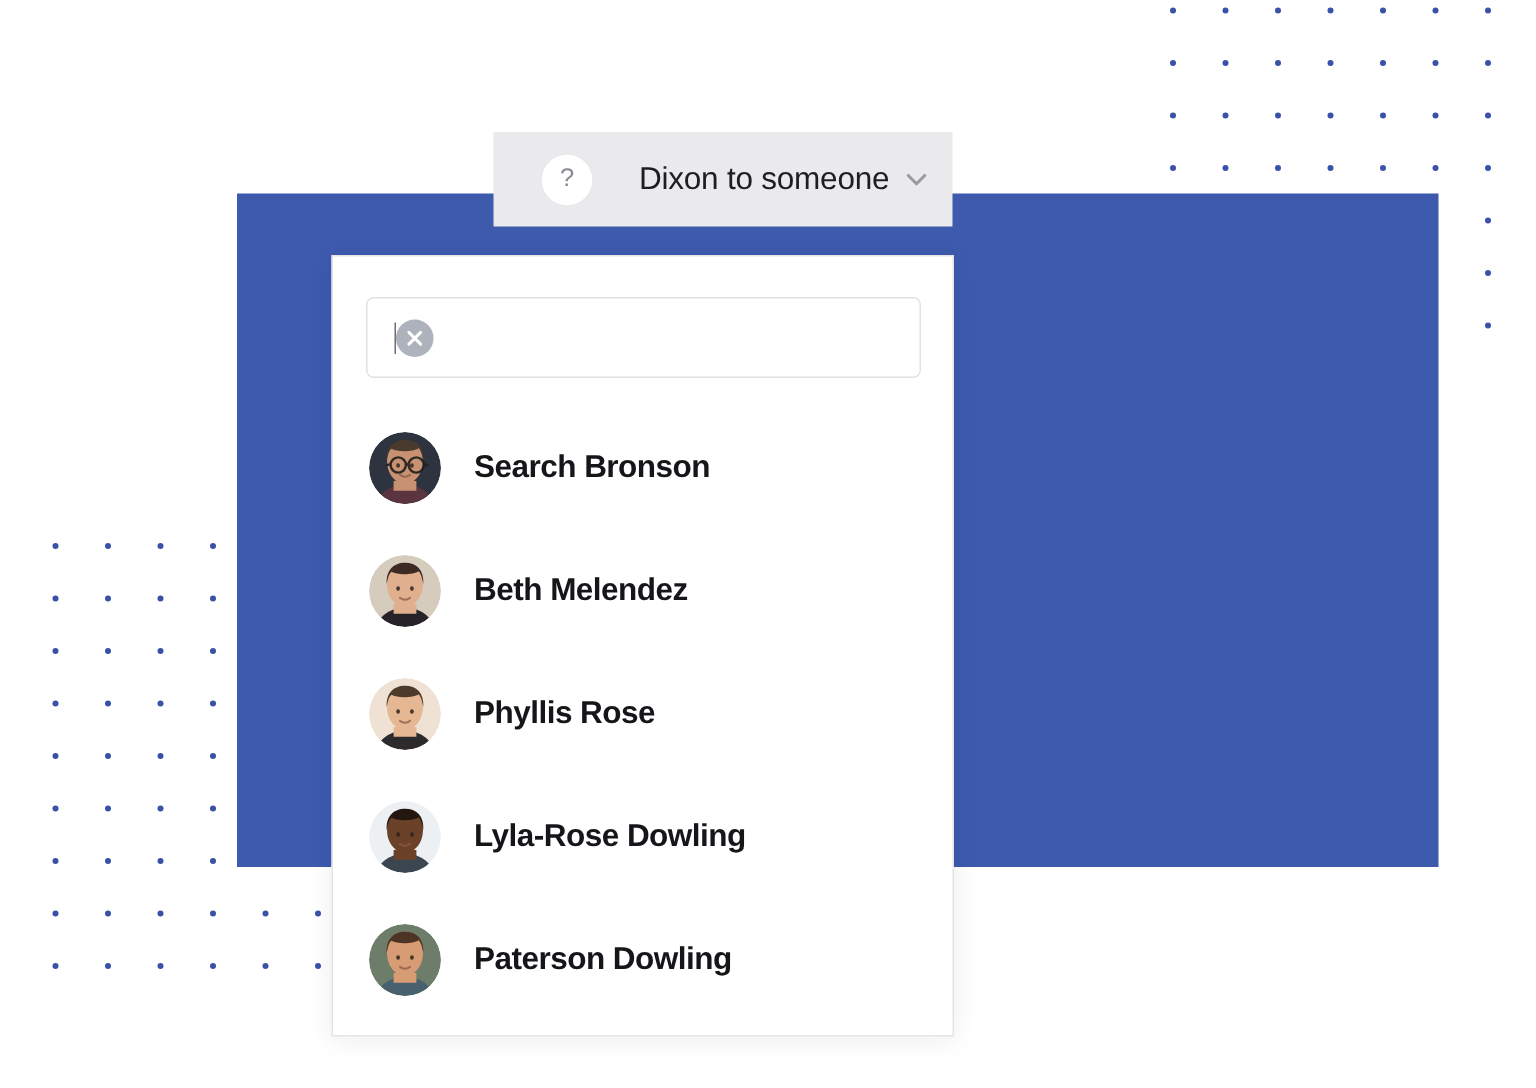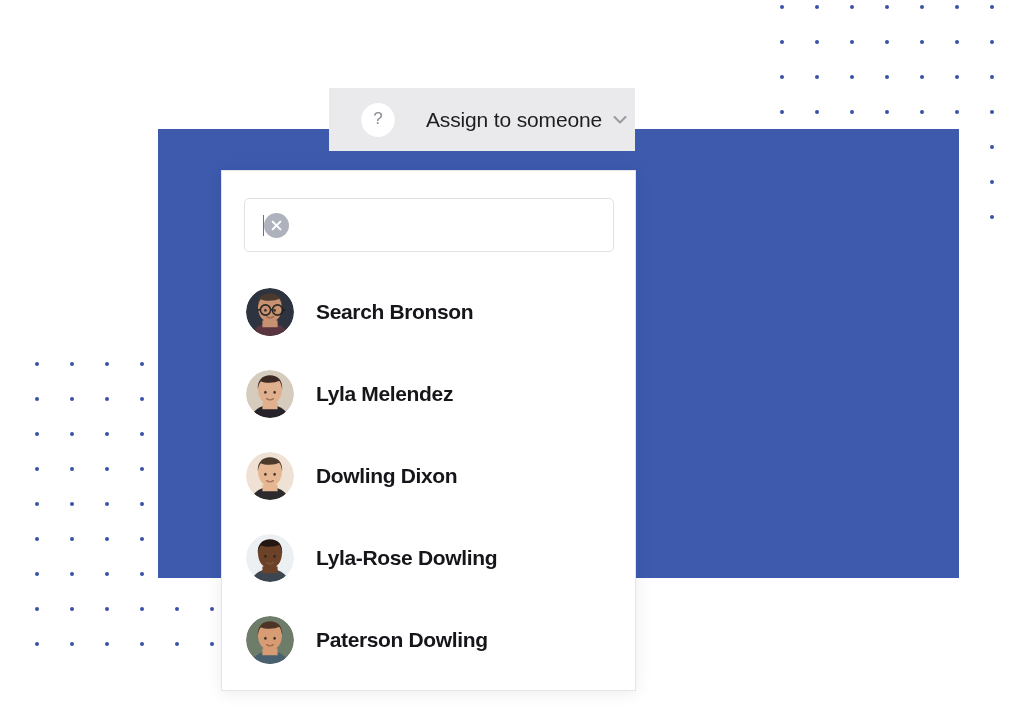--- a/index.html
+++ b/index.html
@@ -270,21 +270,21 @@
       <div class="dot" style="left: 175px; top: 642px; background: rgb(58, 81, 168);"></div>
       <div class="dot" style="left: 210px; top: 642px; background: rgb(58, 81, 168);"></div>
     </div>
 
   <div id="blue-rect"></div>
 
   <div id="select-header">
     <div id="help-badge">
       <span>?</span>
     </div>
-    <div id="select-label">Assign to someone</div>
+    <div id="select-label">Dixon to someone</div>
     <div id="select-chevron">
       <svg viewBox="0 0 20 20" width="20" height="20" aria-hidden="true">
         <path d="M4.5 7 L10 12.5 L15.5 7" fill="none" stroke="#9A9AA2" stroke-width="2.1" stroke-linecap="round" stroke-linejoin="round"></path>
       </svg>
     </div>
   </div>
 
   <div id="dropdown-panel">
 
     <div id="search-wrap">
@@ -341,21 +341,21 @@
       <path d="M24 6 c8.2 0 12 5.4 12 12.6 0 3 -0.5 5.8 -1.4 7.9 -1.9 4.6 -5.9 7.8 -10.6 7.8 s-8.7 -3.2 -10.6 -7.8 c-0.9 -2.1 -1.4 -4.9 -1.4 -7.9 C12 11.4 15.8 6 24 6 z" fill="#E0AF8D"></path>
       <path d="M24 31.6 c4.4 0 7.6 1.1 7.6 1.1 l0 6.5 -15.2 0 0 -6.5 s3.2 -1.1 7.6 -1.1 z" fill="#E0AF8D"></path>
       <path d="M11.8 19.4 c-0.6 -9.2 4.6 -14.2 12.2 -14.2 7.6 0 12.8 4.7 12.2 14.2 -0.8 -4.3 -1.6 -7.3 -3.2 -8.6 -2.9 2.2 -13.7 2.9 -18.1 0.4 -1.7 1.5 -2.4 4.4 -3.1 8.2 z" fill="#3E2A24"></path>
 
       <ellipse cx="19.4" cy="22.3" rx="1.25" ry="1.5" fill="#2A211C" opacity="0.85"></ellipse>
       <ellipse cx="28.6" cy="22.3" rx="1.25" ry="1.5" fill="#2A211C" opacity="0.85"></ellipse>
       <path d="M20.6 28.6 q3.4 2.4 6.8 0" fill="none" stroke="#8A5A45" stroke-width="1.3" stroke-linecap="round" opacity="0.75"></path>
     </g>
   </svg>
           </div>
-          <div class="person-name">Lyla Melendez</div>
+          <div class="person-name">Beth Melendez</div>
         </div>
         <div class="person-row">
           <div class="avatar">
   <svg viewBox="0 0 48 48" width="48" height="48" aria-hidden="true">
     <defs>
                 <clipPath id="cp-2">
                   <circle cx="24" cy="24" r="24"></circle>
                 </clipPath>
               </defs>
     <g clip-path="url(#cp-2)">
@@ -364,21 +364,21 @@
       <path d="M24 6 c8.2 0 12 5.4 12 12.6 0 3 -0.5 5.8 -1.4 7.9 -1.9 4.6 -5.9 7.8 -10.6 7.8 s-8.7 -3.2 -10.6 -7.8 c-0.9 -2.1 -1.4 -4.9 -1.4 -7.9 C12 11.4 15.8 6 24 6 z" fill="#E6B793"></path>
       <path d="M24 31.6 c4.4 0 7.6 1.1 7.6 1.1 l0 6.5 -15.2 0 0 -6.5 s3.2 -1.1 7.6 -1.1 z" fill="#E6B793"></path>
       <path d="M11.8 19.4 c-0.6 -9.2 4.6 -14.2 12.2 -14.2 7.6 0 12.8 4.7 12.2 14.2 -0.8 -4.3 -1.6 -7.3 -3.2 -8.6 -2.9 2.2 -13.7 2.9 -18.1 0.4 -1.7 1.5 -2.4 4.4 -3.1 8.2 z" fill="#4C3A2B"></path>
 
       <ellipse cx="19.4" cy="22.3" rx="1.25" ry="1.5" fill="#2A211C" opacity="0.85"></ellipse>
       <ellipse cx="28.6" cy="22.3" rx="1.25" ry="1.5" fill="#2A211C" opacity="0.85"></ellipse>
       <path d="M20.6 28.6 q3.4 2.4 6.8 0" fill="none" stroke="#8A5A45" stroke-width="1.3" stroke-linecap="round" opacity="0.75"></path>
     </g>
   </svg>
           </div>
-          <div class="person-name">Dowling Dixon</div>
+          <div class="person-name">Phyllis Rose</div>
         </div>
         <div class="person-row">
           <div class="avatar">
   <svg viewBox="0 0 48 48" width="48" height="48" aria-hidden="true">
     <defs>
                 <clipPath id="cp-3">
                   <circle cx="24" cy="24" r="24"></circle>
                 </clipPath>
               </defs>
     <g clip-path="url(#cp-3)">

